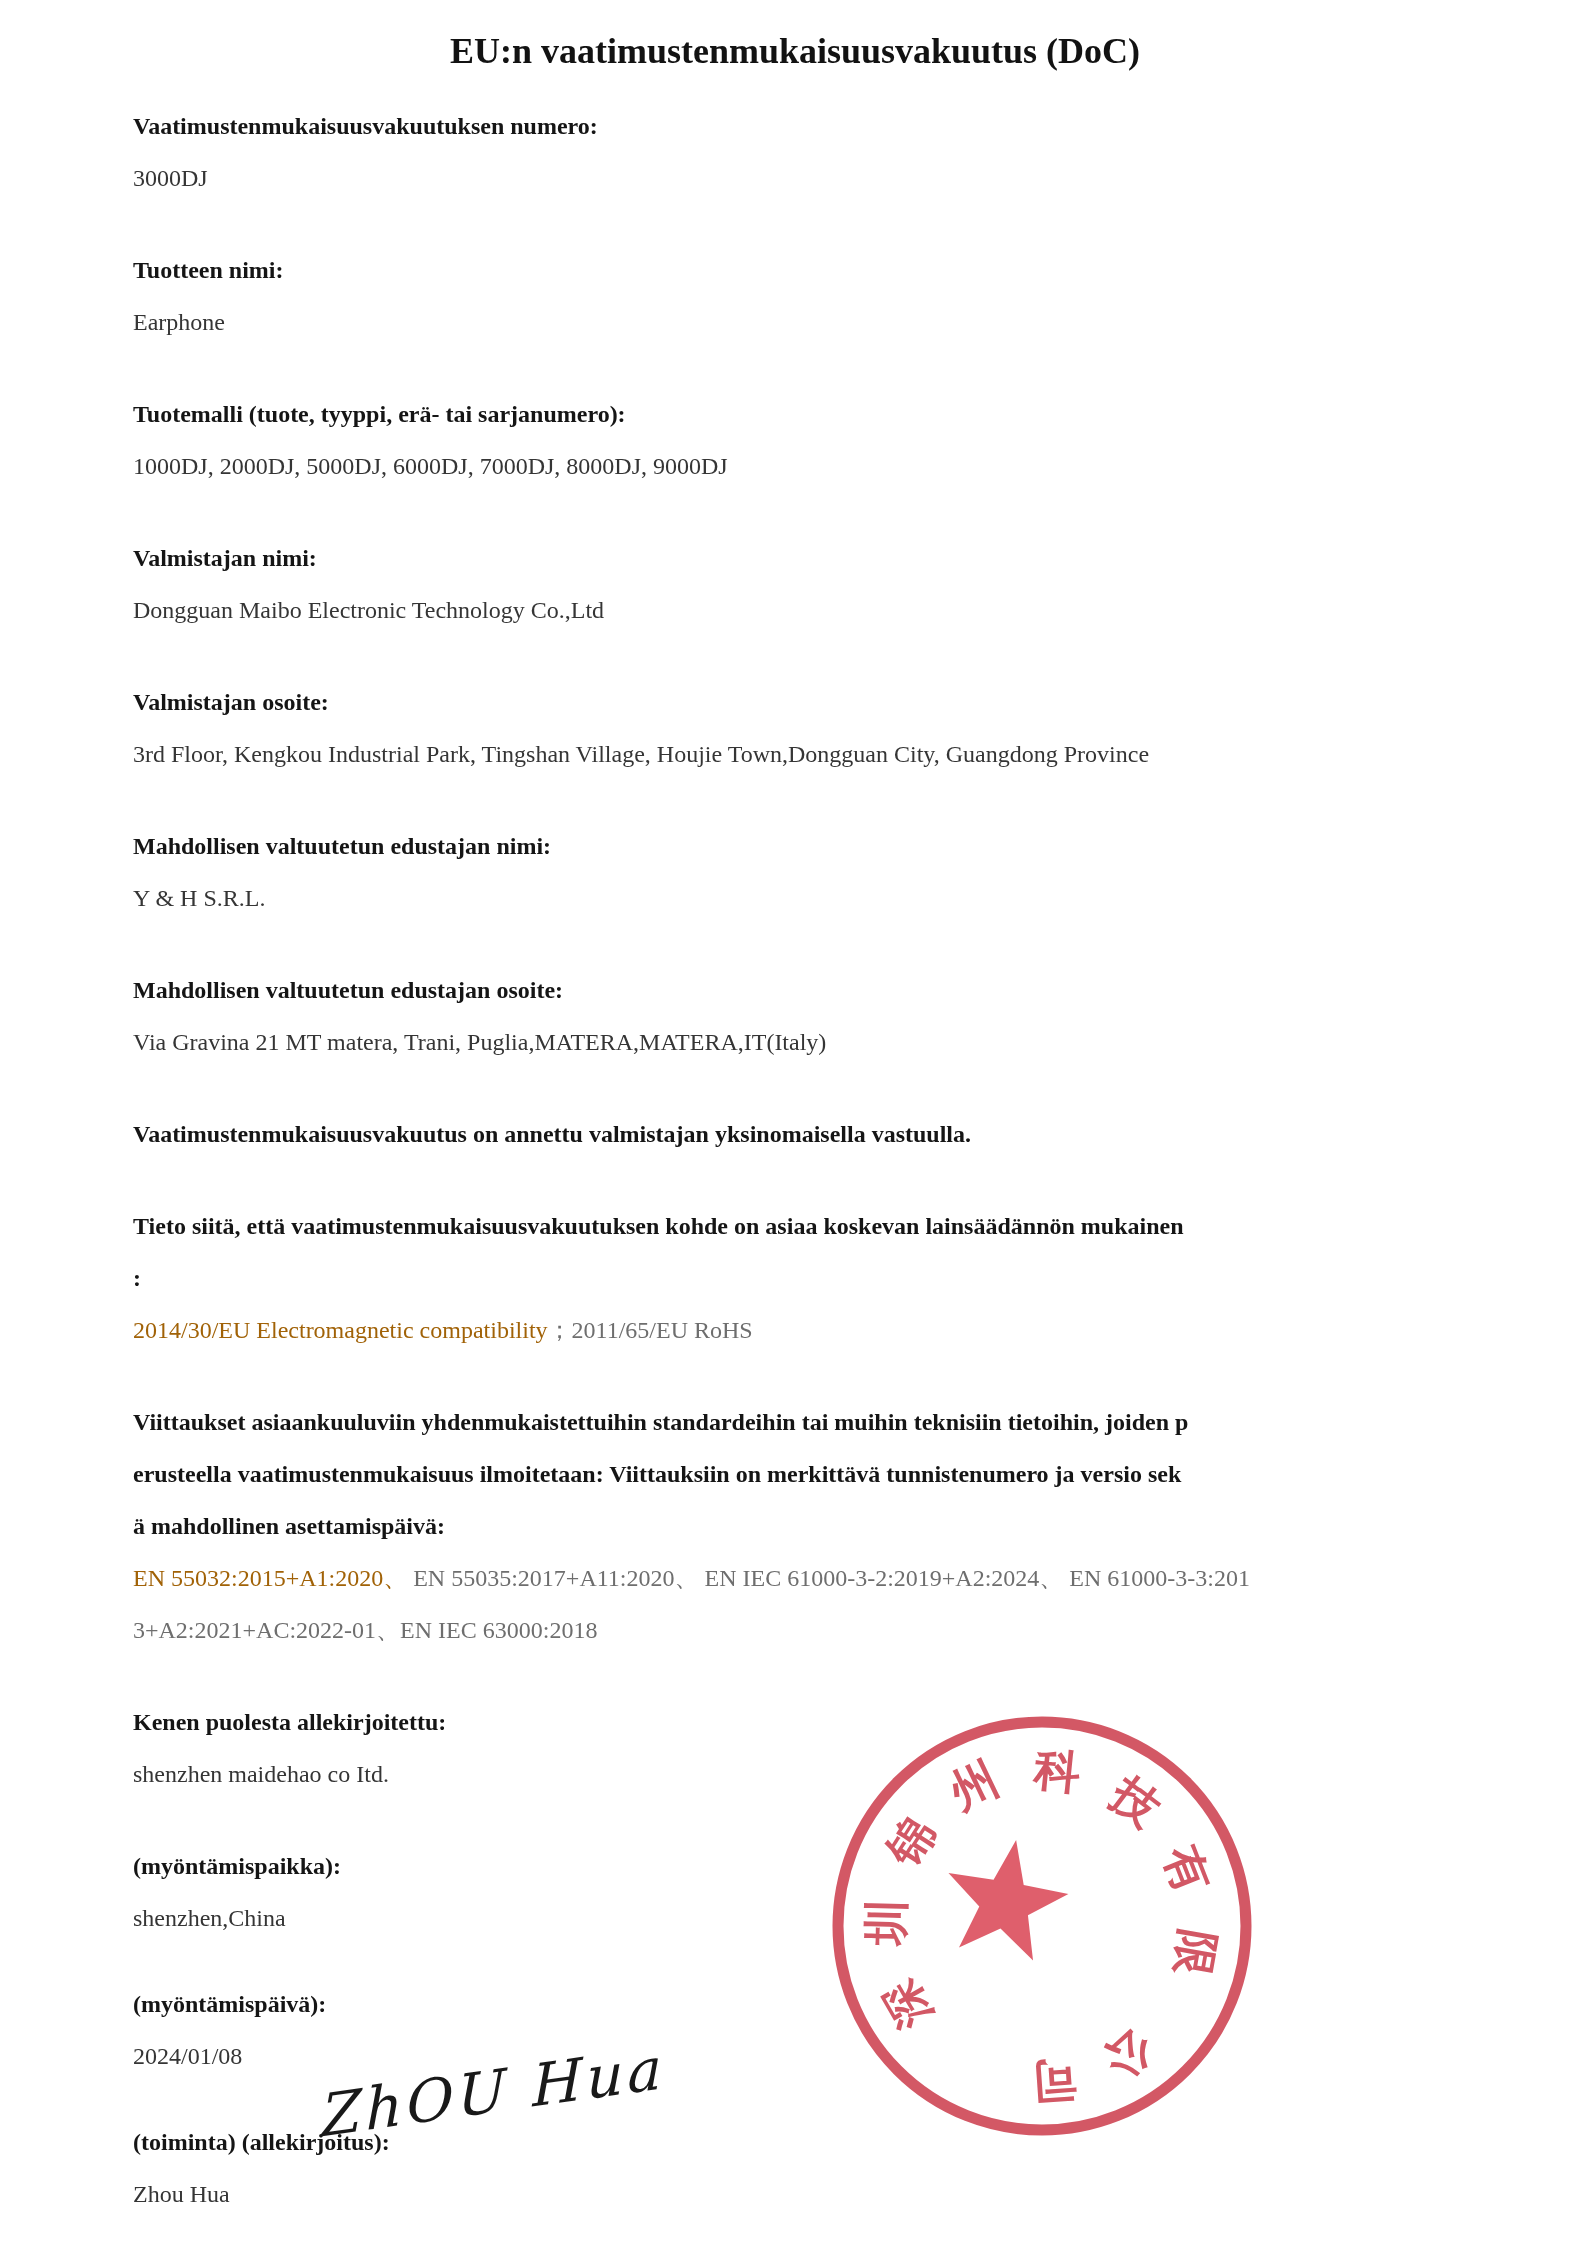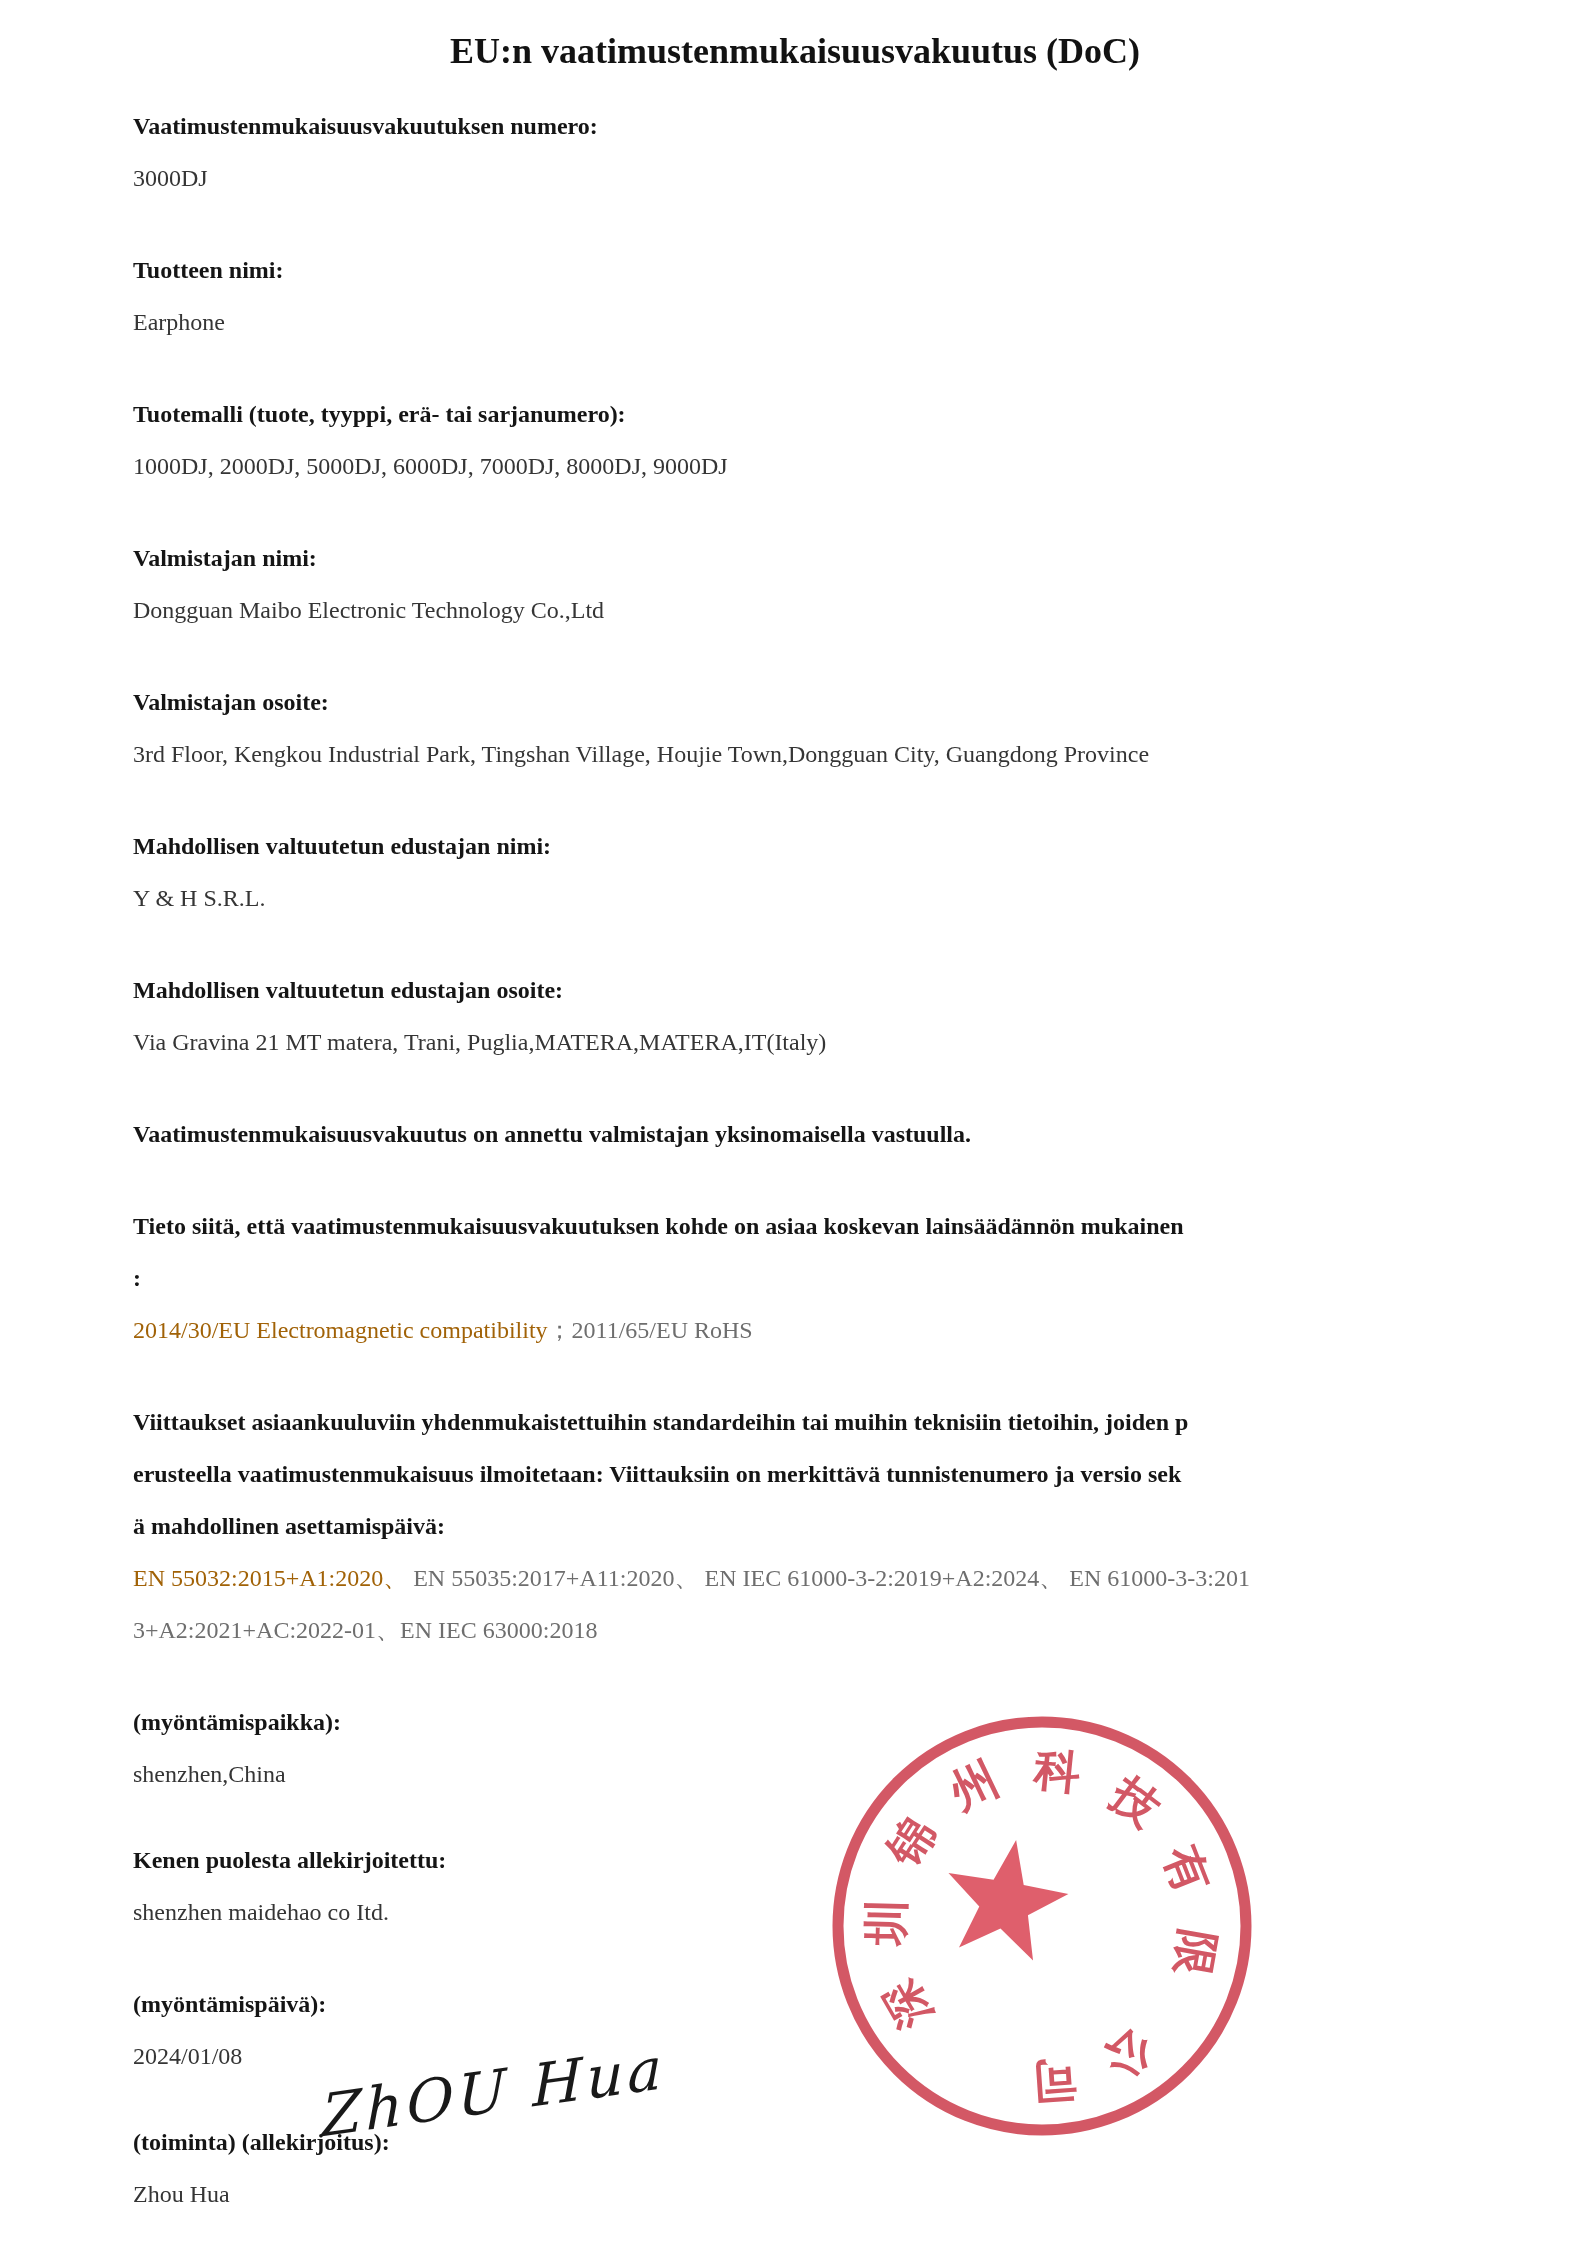--- a/index.html
+++ b/index.html
@@ -124,28 +124,28 @@
   </div>
 
   <div class="sec">
     <div class="label">Viittaukset asiaankuuluviin yhdenmukaistettuihin standardeihin tai muihin teknisiin tietoihin, joiden p</div>
     <div class="label">erusteella vaatimustenmukaisuus ilmoitetaan: Viittauksiin on merkittävä tunnistenumero ja versio sek</div>
     <div class="label">ä mahdollinen asettamispäivä:</div>
     <div class="value"><span class="black">EN 55032:2015+A1:2020、</span><span class="gray"> EN 55035:2017+A11:2020、 EN IEC 61000-3-2:2019+A2:2024、 EN 61000-3-3:201</span></div>
     <div class="value gray">3+A2:2021+AC:2022-01、EN IEC 63000:2018</div>
   </div>
 
+  <div class="sec">
+    <div class="label">Kenen puolesta allekirjoitettu:</div>
+    <div class="value">shenzhen maidehao co Itd.</div>
+  </div>
+
   <div class="sec tight">
     <div class="label">(myöntämispaikka):</div>
     <div class="value">shenzhen,China</div>
-  </div>
-
-  <div class="sec">
-    <div class="label">Kenen puolesta allekirjoitettu:</div>
-    <div class="value">shenzhen maidehao co Itd.</div>
   </div>
 
   <div class="sec tight">
     <div class="label">(myöntämispäivä):</div>
     <div class="value">2024/01/08</div>
   </div>
 
   <div class="sec tight">
     <div class="label">(toiminta) (allekirjoitus):</div>
     <div class="value">Zhou Hua</div>

